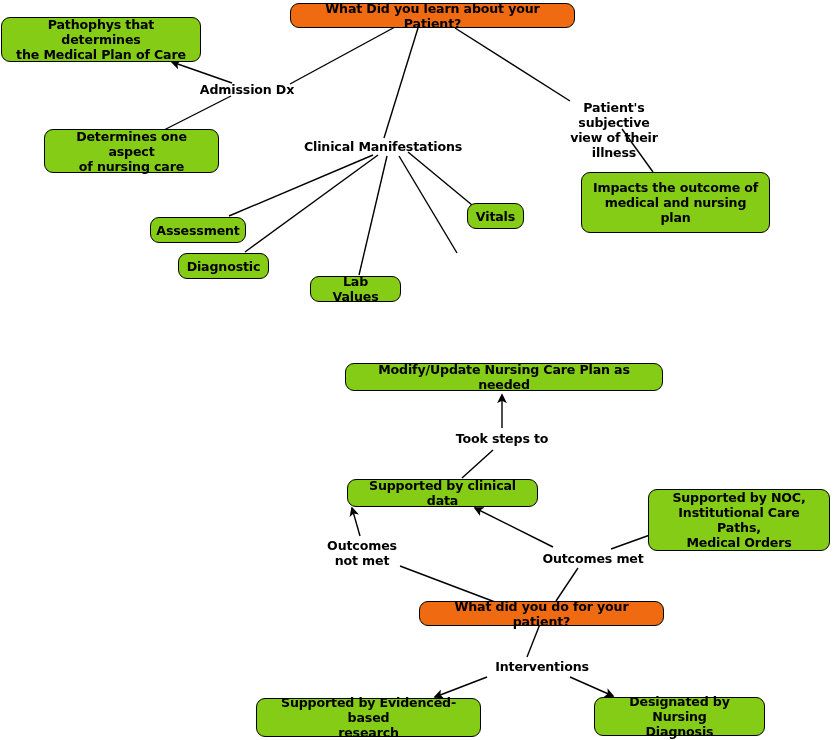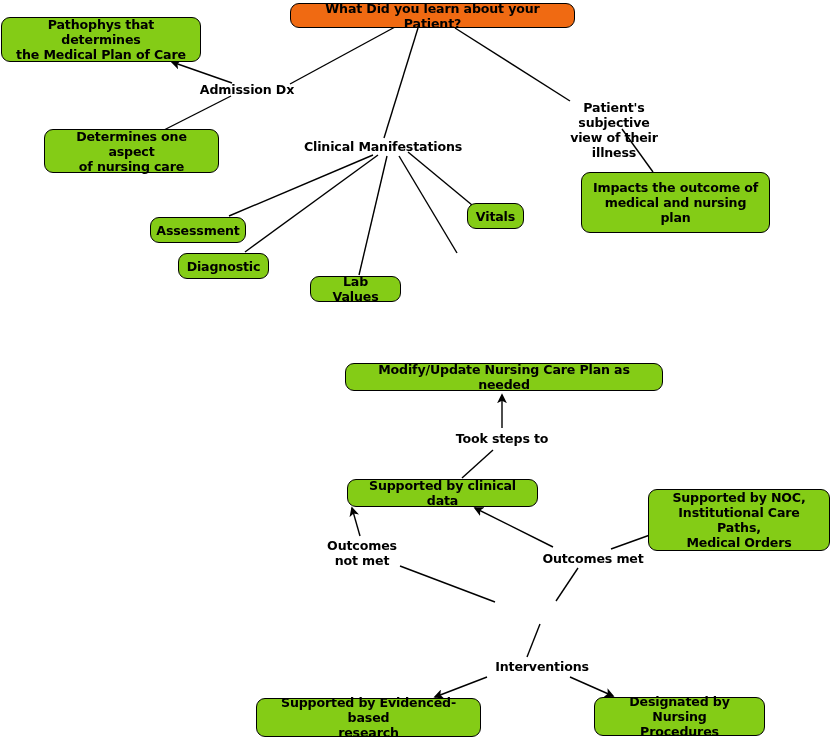--- a/index.html
+++ b/index.html
@@ -147,22 +147,23 @@
 
   <div class="node green" style="left:648px; top:489px; width:182px; height:62px;">Supported by NOC,
 Institutional Care Paths,
 Medical Orders</div>
 
   <div class="label" style="left:320px; top:538px; width:84px;">Outcomes
 not met</div>
 
   <div class="label" style="left:538px; top:551px; width:110px;">Outcomes met</div>
 
+  <div class="node orange" style="left:419px; top:601px; width:245px; height:25px;">What did you do for your patient?</div>
 
   <div class="label" style="left:490px; top:659px; width:104px;">Interventions</div>
 
   <div class="node green" style="left:256px; top:698px; width:225px; height:39px;">Supported by Evidenced-based
 research</div>
 
   <div class="node green" style="left:594px; top:697px; width:171px; height:39px;">Designated by Nursing
-Procedures</div>
+Diagnosis</div>
 
 </div>
 
 </body></html>

